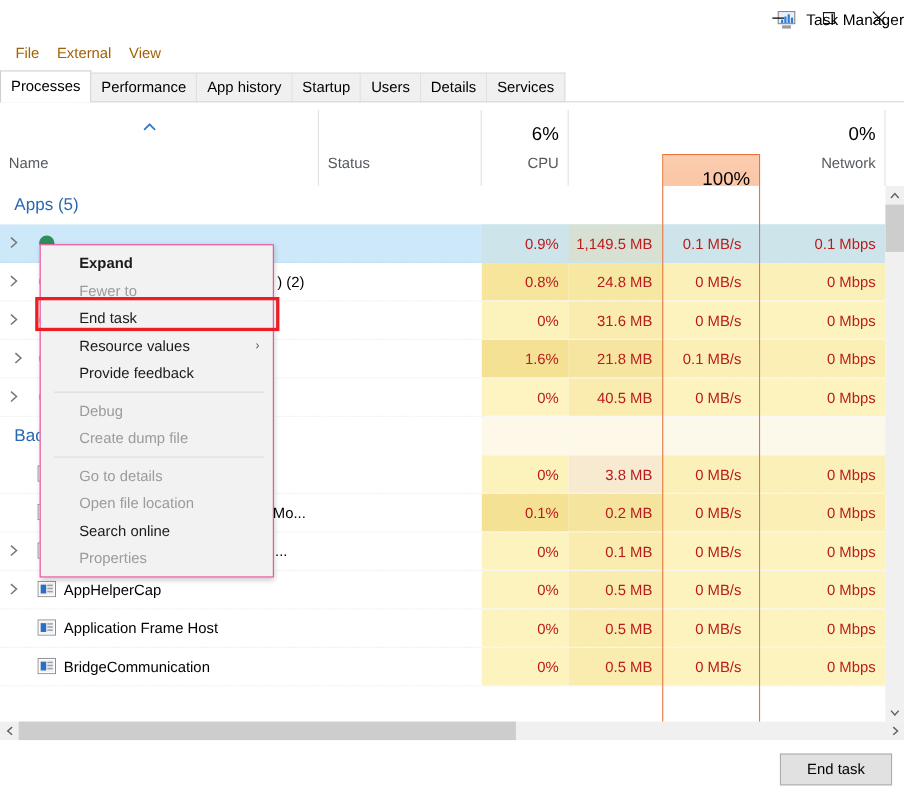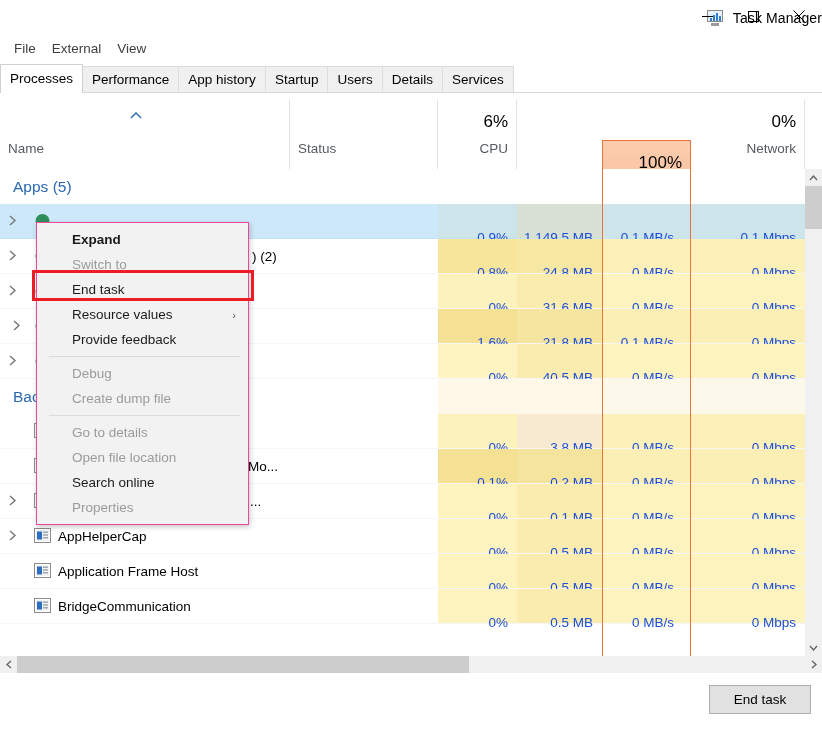--- a/index.html
+++ b/index.html
@@ -81,21 +81,21 @@
     left: 0; top: 36px;
     width: 822px; height: 25px;
     display: flex;
     align-items: center;
     background: #ffffff;
     padding-left: 6px;
   }
   .menubar-item {
     padding: 2px 8px;
     font-size: 13.5px;
-    color: #404040;
+    color: #a16207;
     cursor: default;
   }
 
   
   .tabstrip {
     position: absolute;
     left: 0; top: 64px;
     width: 822px; height: 29px;
     background: #ffffff;
   }
@@ -196,26 +196,26 @@
   }
   .row {
     position: absolute;
     left: 0;
     width: 805px;
     height: 35px;
     border-bottom: 1px dotted #ededed;
   }
   .cell {
     position: absolute;
-    top: 16px;
+    top: 0;
     height: 100%;
     display: flex;
     align-items: center;
     font-size: 13.5px;
-    color: #1d4ed8;
+    color: #b91c1c;
   }
   .cell.num {
     justify-content: flex-end;
     padding-right: 9px;
   }
   .c-status { left: 290px; width: 148px; }
   .c-cpu    { left: 438px; width: 79px; }
   .c-mem    { left: 517px; width: 85px; }
   .c-disk   { left: 602px; width: 81px; }
   .c-net    { left: 691px; width: 114px; }
@@ -746,21 +746,21 @@
         </svg>
     </div>
   </div>
 
   <div class="footer">
     <button class="endtask-btn">End task</button>
   </div>
 
   <div class="ctxmenu" id="ctxmenu">
       <div class="mi bold"><span>Expand</span></div>
-      <div class="mi disabled"><span>Switch to</span></div>
+      <div class="mi disabled"><span>Fewer to</span></div>
       <div class="mi"><span>End task</span></div>
       <div class="mi"><span>Resource values</span><span class="submenu-arrow">›</span></div>
       <div class="mi"><span>Provide feedback</span></div>
       <div class="msep"></div>
       <div class="mi disabled"><span>Debug</span></div>
       <div class="mi disabled"><span>Create dump file</span></div>
       <div class="msep"></div>
       <div class="mi disabled"><span>Go to details</span></div>
       <div class="mi disabled"><span>Open file location</span></div>
       <div class="mi"><span>Search online</span></div>

